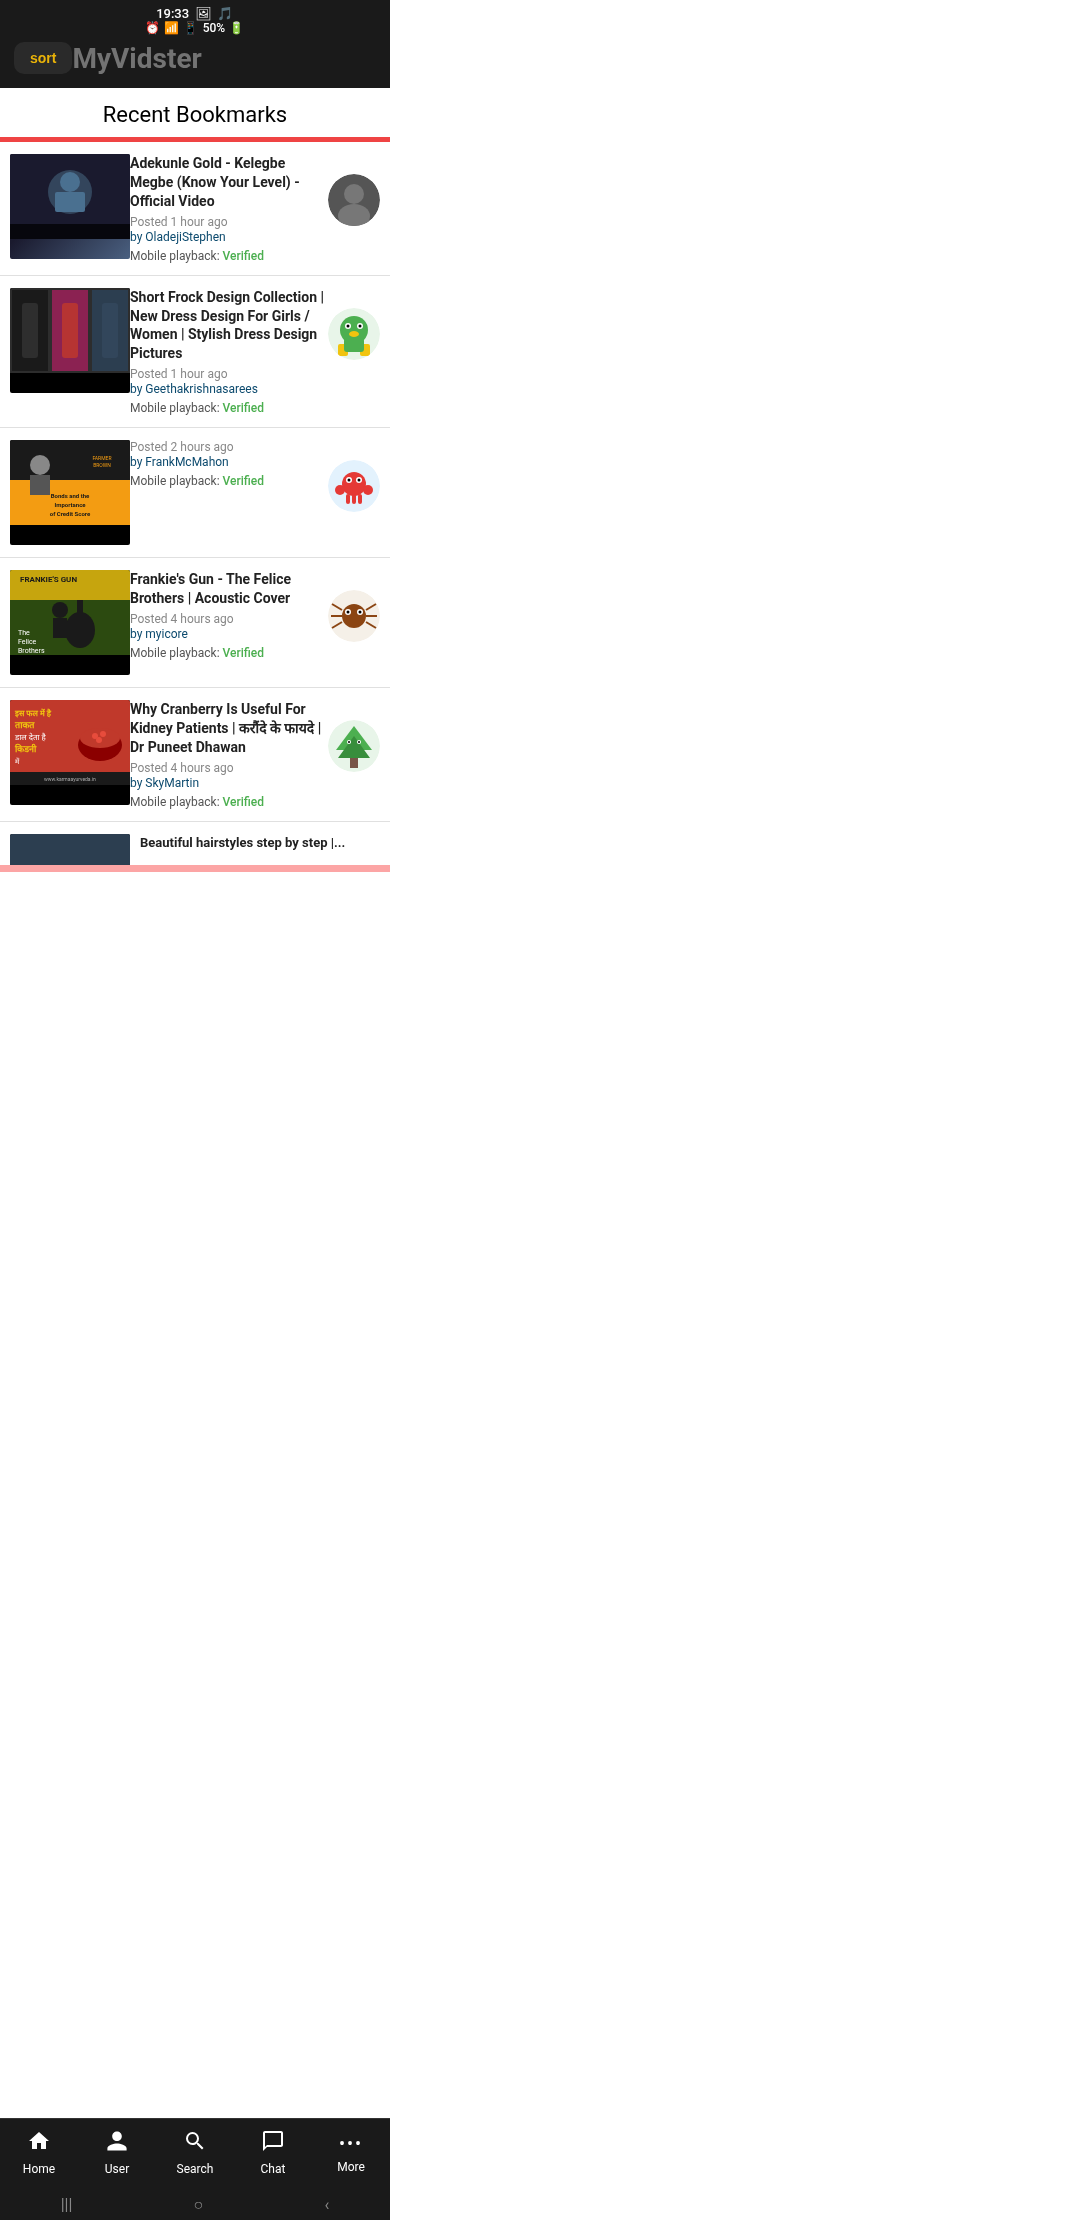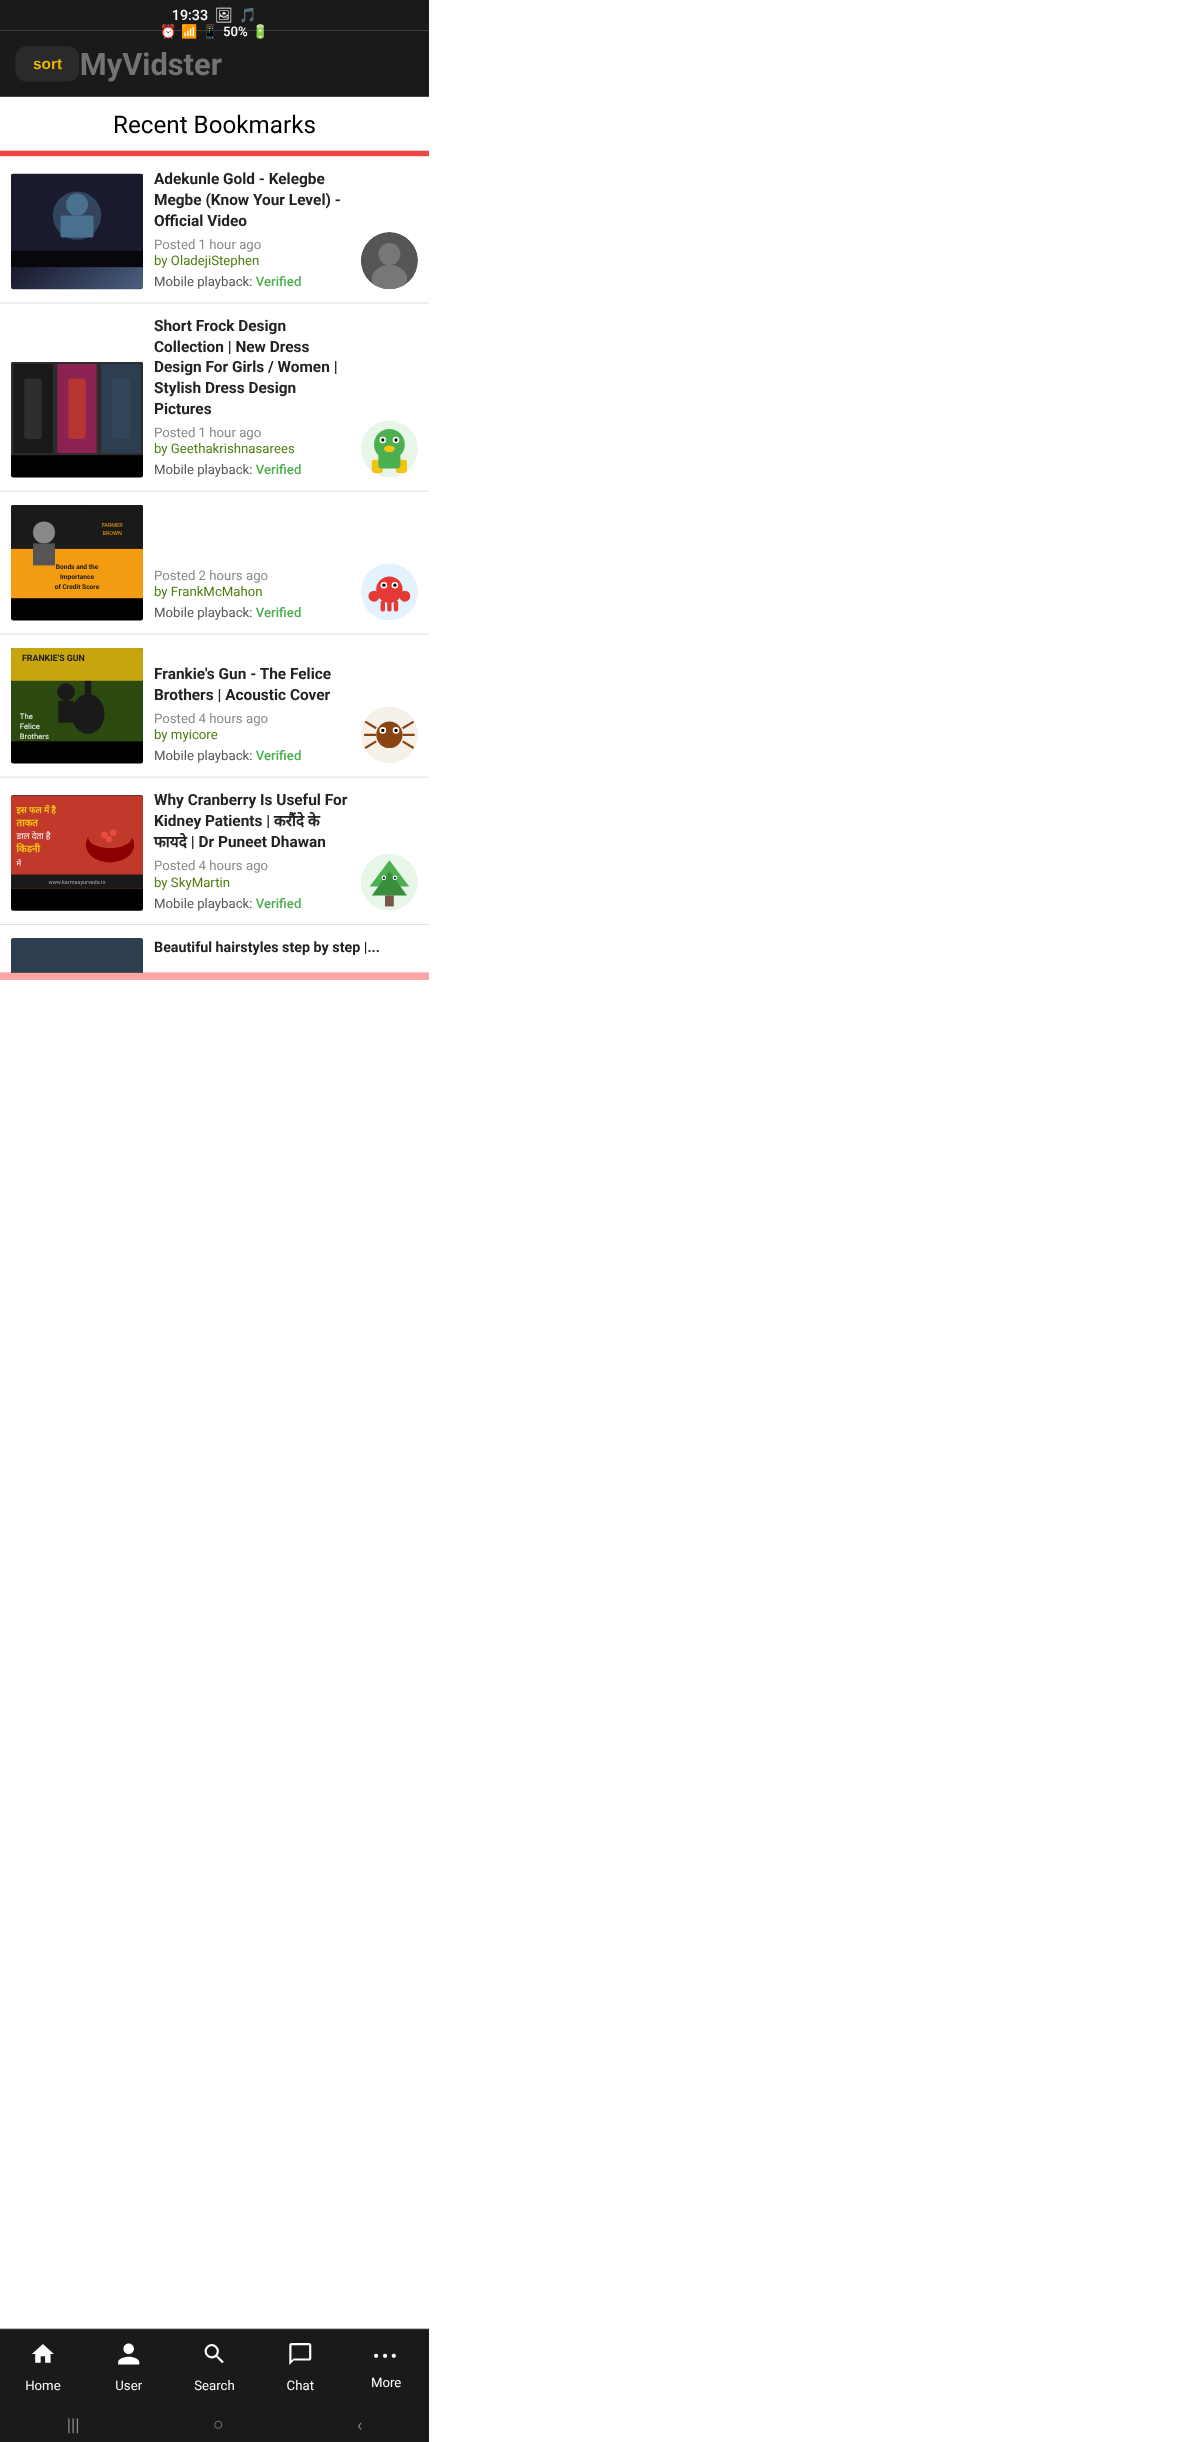--- a/index.html
+++ b/index.html
@@ -67,22 +67,21 @@
 
     
     .bookmarks-list {
       overflow-y: auto;
     }
 
     .bookmark-item {
       display: flex;
       padding: 12px 10px;
       border-bottom: 1px solid #e0e0e0;
-      align-items: flex-end;
-      gap: 10px;
+      align-items: flex-start;
       position: relative;
     }
 
     .bookmark-thumbnail {
       width: 120px;
       min-width: 120px;
       height: 105px;
       background: #000;
       border-radius: 2px;
       overflow: hidden;
@@ -106,21 +105,21 @@
     }
 
     .bookmark-meta {
       font-size: 12px;
       color: #888;
       margin-bottom: 1px;
     }
 
     .bookmark-author {
       font-size: 12px;
-      color: #4d7c0f;
+      color: #0c4a6e;
       margin-bottom: 5px;
     }
 
     .bookmark-playback {
       font-size: 12px;
       color: #555;
     }
 
     .verified {
       color: #4CAF50;

